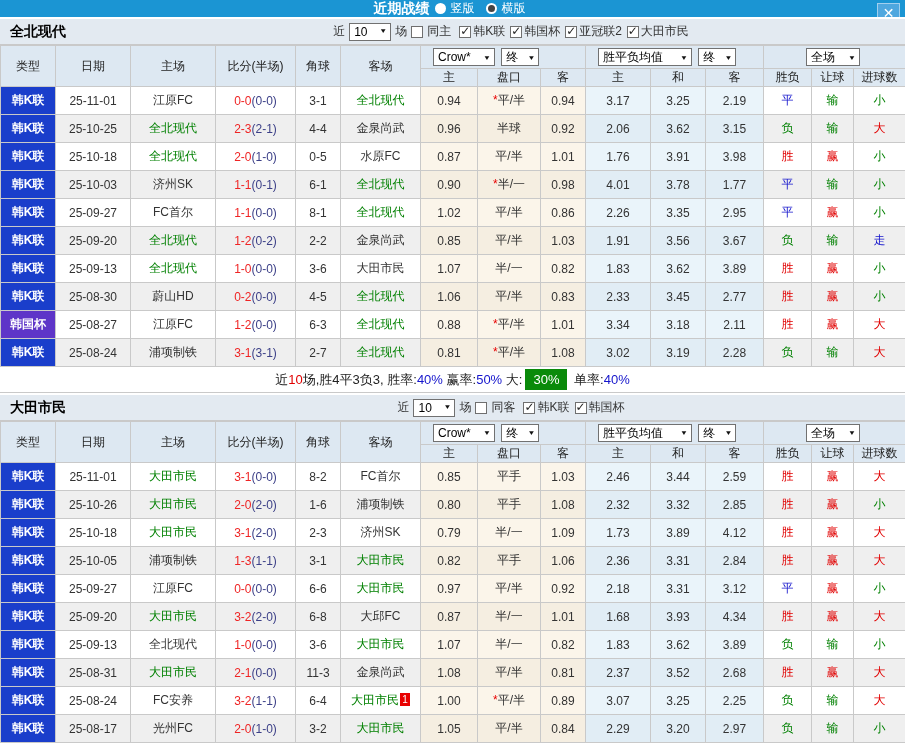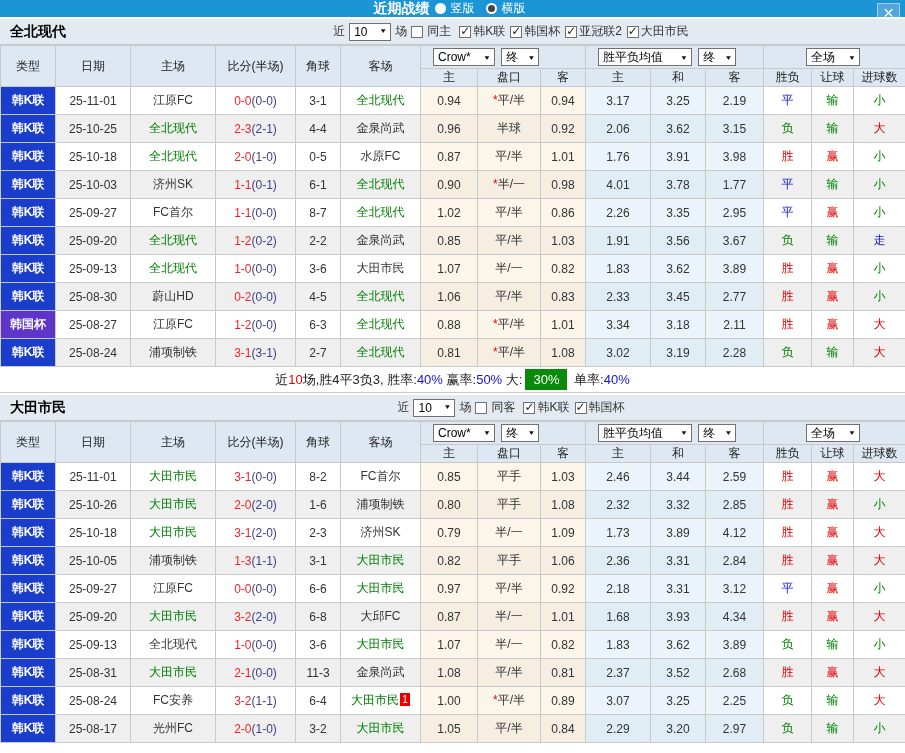--- a/index.html
+++ b/index.html
@@ -262,21 +262,21 @@
               <td class="avg">1.77</td>
               <td class="res"><span class="c-blue">平</span></td>
               <td class="res"><span class="c-green">输</span></td>
               <td class="res"><span class="c-green">小</span></td>
             </tr>
             <tr>
               <td class="type kl">韩K联</td>
               <td>25-09-27</td>
               <td><span>FC首尔</span></td>
               <td><span class="ft">1-1</span><span class="ht">(0-0)</span></td>
-              <td>8-7</td>
+              <td>8-1</td>
               <td><span class="c-team">全北现代</span></td>
               <td class="odds">1.02</td>
               <td class="odds"><span>平/半</span></td>
               <td class="odds">0.86</td>
               <td class="avg">2.26</td>
               <td class="avg">3.35</td>
               <td class="avg">2.95</td>
               <td class="res"><span class="c-blue">平</span></td>
               <td class="res"><span class="c-red">赢</span></td>
               <td class="res"><span class="c-green">小</span></td>

